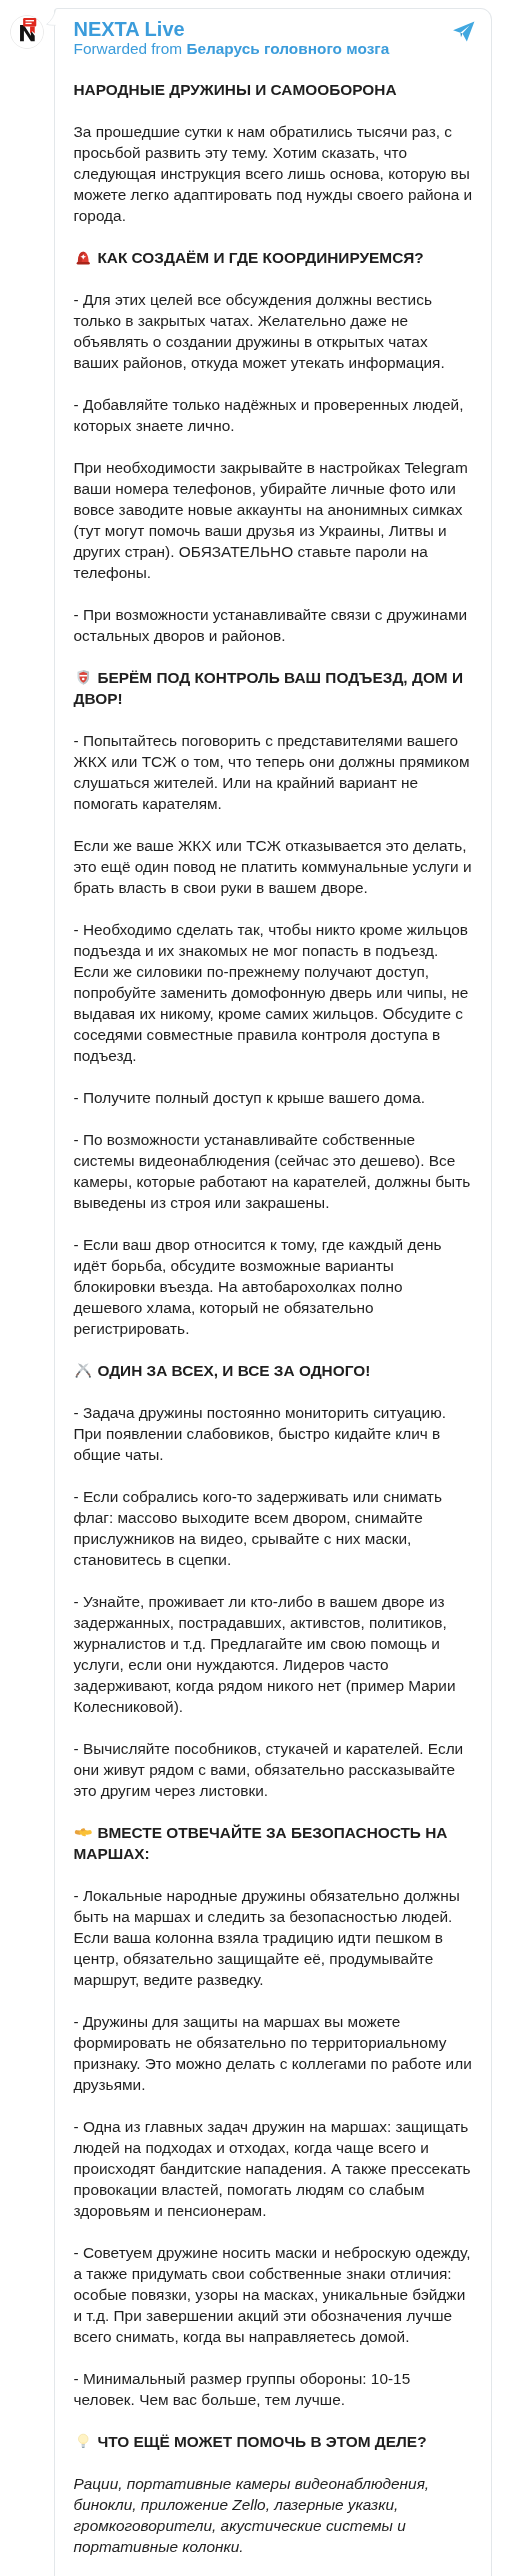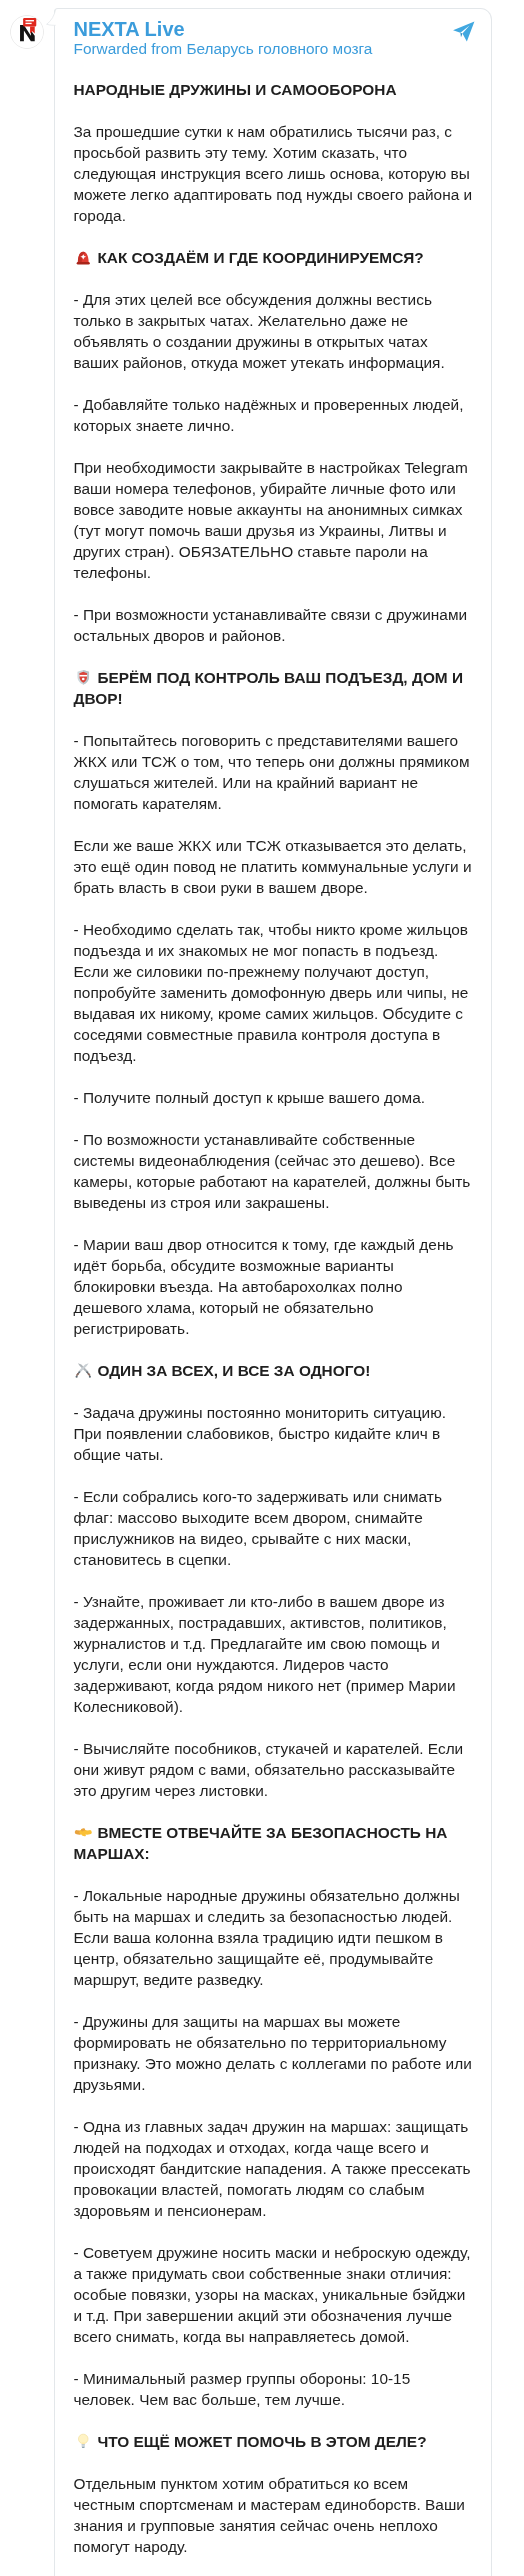--- a/index.html
+++ b/index.html
@@ -55,21 +55,21 @@
     cursor: pointer;
     display: inline-block;
   }
   .forwarded {
     color: #3b9cdb;
     font-size: 15.4px;
     line-height: 20px;
     margin-bottom: 12.3px;
   }
   .forwarded .fwd-channel {
-    font-weight: normal;
+    font-weight: bold;
     cursor: pointer;
     text-align: center;
   }
   .plane-icon {
     position: absolute;
     top: 10.8px;
     right: 15.4px;
     width: 25px;
     height: 25px;
     cursor: pointer;
@@ -155,21 +155,21 @@
               <path d="M12 2.5 L19.5 5 V11.5 C19.5 16.3 16.4 20 12 21.8 Z" fill="#b8c4c9"></path>
               <path d="M12 5 L17 6.8 V11.5 C17 14.9 15 17.7 12 19.2 C9 17.7 7 14.9 7 11.5 V6.8 Z" fill="#d9453c"></path>
               <path d="M7 9 L17 9 L17 11 L7 11 Z" fill="#ffffff"></path>
               <circle cx="12" cy="14.3" r="1.7" fill="#ffffff"></circle>
             </svg></span><span>БЕРЁМ ПОД КОНТРОЛЬ ВАШ ПОДЪЕЗД, ДОМ И ДВОР!</span></p>
         <p class="para text"><span>- Попытайтесь поговорить с представителями вашего ЖКХ или ТСЖ о том, что теперь они должны прямиком слушаться жителей. Или на крайний вариант не помогать карателям.</span></p>
         <p class="para text"><span>Если же ваше ЖКХ или ТСЖ отказывается это делать, это ещё один повод не платить коммунальные услуги и брать власть в свои руки в вашем дворе.</span></p>
         <p class="para text"><span>- Необходимо сделать так, чтобы никто кроме жильцов подъезда и их знакомых не мог попасть в подъезд. Если же силовики по-прежнему получают доступ, попробуйте заменить домофонную дверь или чипы, не выдавая их никому, кроме самих жильцов. Обсудите с соседями совместные правила контроля доступа в подъезд.</span></p>
         <p class="para text"><span>- Получите полный доступ к крыше вашего дома.</span></p>
         <p class="para text"><span>- По возможности устанавливайте собственные системы видеонаблюдения (сейчас это дешево). Все камеры, которые работают на карателей, должны быть выведены из строя или закрашены.</span></p>
-        <p class="para text"><span>- Марии ваш двор относится к тому, где каждый день идёт борьба, обсудите возможные варианты блокировки въезда. На автобарохолках полно дешевого хлама, который не обязательно регистрировать.</span></p>
+        <p class="para text"><span>- Если ваш двор относится к тому, где каждый день идёт борьба, обсудите возможные варианты блокировки въезда. На автобарохолках полно дешевого хлама, который не обязательно регистрировать.</span></p>
         <p class="para heading"><span class="emoji"><svg viewBox="0 0 24 24">
               <path d="M5 3 L9.5 4.5 L19 14 L17 16 L7.5 6.5 Z" fill="#b0b6ba"></path>
               <path d="M19 3 L14.5 4.5 L5 14 L7 16 L16.5 6.5 Z" fill="#c9cfd3"></path>
               <rect x="15.2" y="14.6" width="5.5" height="2" rx="1" transform="rotate(45 18 15.6)" fill="#5d6b73"></rect>
               <rect x="3.3" y="14.6" width="5.5" height="2" rx="1" transform="rotate(-45 6 15.6)" fill="#5d6b73"></rect>
               <rect x="17.2" y="16.4" width="4.4" height="2.2" rx="1.1" transform="rotate(45 19.4 17.5)" fill="#8d6e63"></rect>
               <rect x="2.4" y="16.4" width="4.4" height="2.2" rx="1.1" transform="rotate(-45 4.6 17.5)" fill="#8d6e63"></rect>
               <circle cx="20.6" cy="20.4" r="1.4" fill="#5d6b73"></circle>
               <circle cx="3.4" cy="20.4" r="1.4" fill="#5d6b73"></circle>
             </svg></span><span>ОДИН ЗА ВСЕХ, И ВСЕ ЗА ОДНОГО!</span></p>
@@ -189,18 +189,19 @@
         <p class="para text"><span>- Одна из главных задач дружин на маршах: защищать людей на подходах и отходах, когда чаще всего и происходят бандитские нападения. А также прессекать провокации властей, помогать людям со слабым здоровьям и пенсионерам.</span></p>
         <p class="para text"><span>- Советуем дружине носить маски и неброскую одежду, а также придумать свои собственные знаки отличия: особые повязки, узоры на масках, уникальные бэйджи и т.д. При завершении акций эти обозначения лучше всего снимать, когда вы направляетесь домой.</span></p>
         <p class="para text"><span>- Минимальный размер группы обороны: 10-15 человек. Чем вас больше, тем лучше.</span></p>
         <p class="para heading"><span class="emoji"><svg viewBox="0 0 24 24">
               <circle cx="12" cy="9" r="6.2" fill="#fff3c4" stroke="#f1dd9a" stroke-width="0.8"></circle>
               <path d="M10 13.5 L14 13.5 L13.4 16 L10.6 16 Z" fill="#ffe9a8"></path>
               <rect x="9.6" y="15.8" width="4.8" height="1.5" rx="0.7" fill="#b0bec5"></rect>
               <rect x="9.8" y="17.6" width="4.4" height="1.4" rx="0.7" fill="#b0bec5"></rect>
               <rect x="10.2" y="19.3" width="3.6" height="1.4" rx="0.7" fill="#90a4ae"></rect>
             </svg></span><span>ЧТО ЕЩЁ МОЖЕТ ПОМОЧЬ В ЭТОМ ДЕЛЕ?</span></p>
+        <p class="para text"><span class="i">Рации, портативные камеры видеонаблюдения, бинокли, приложение Zello, лазерные указки, громкоговорители, акустические системы и портативные колонки.</span></p>
         <p class="para text"><span>Отдельным пунктом хотим обратиться ко всем честным спортсменам и мастерам единоборств. Ваши знания и групповые занятия сейчас очень неплохо помогут народу.</span></p>
       </div>
 
   </div>
 </div>
 
 
 </body></html>

